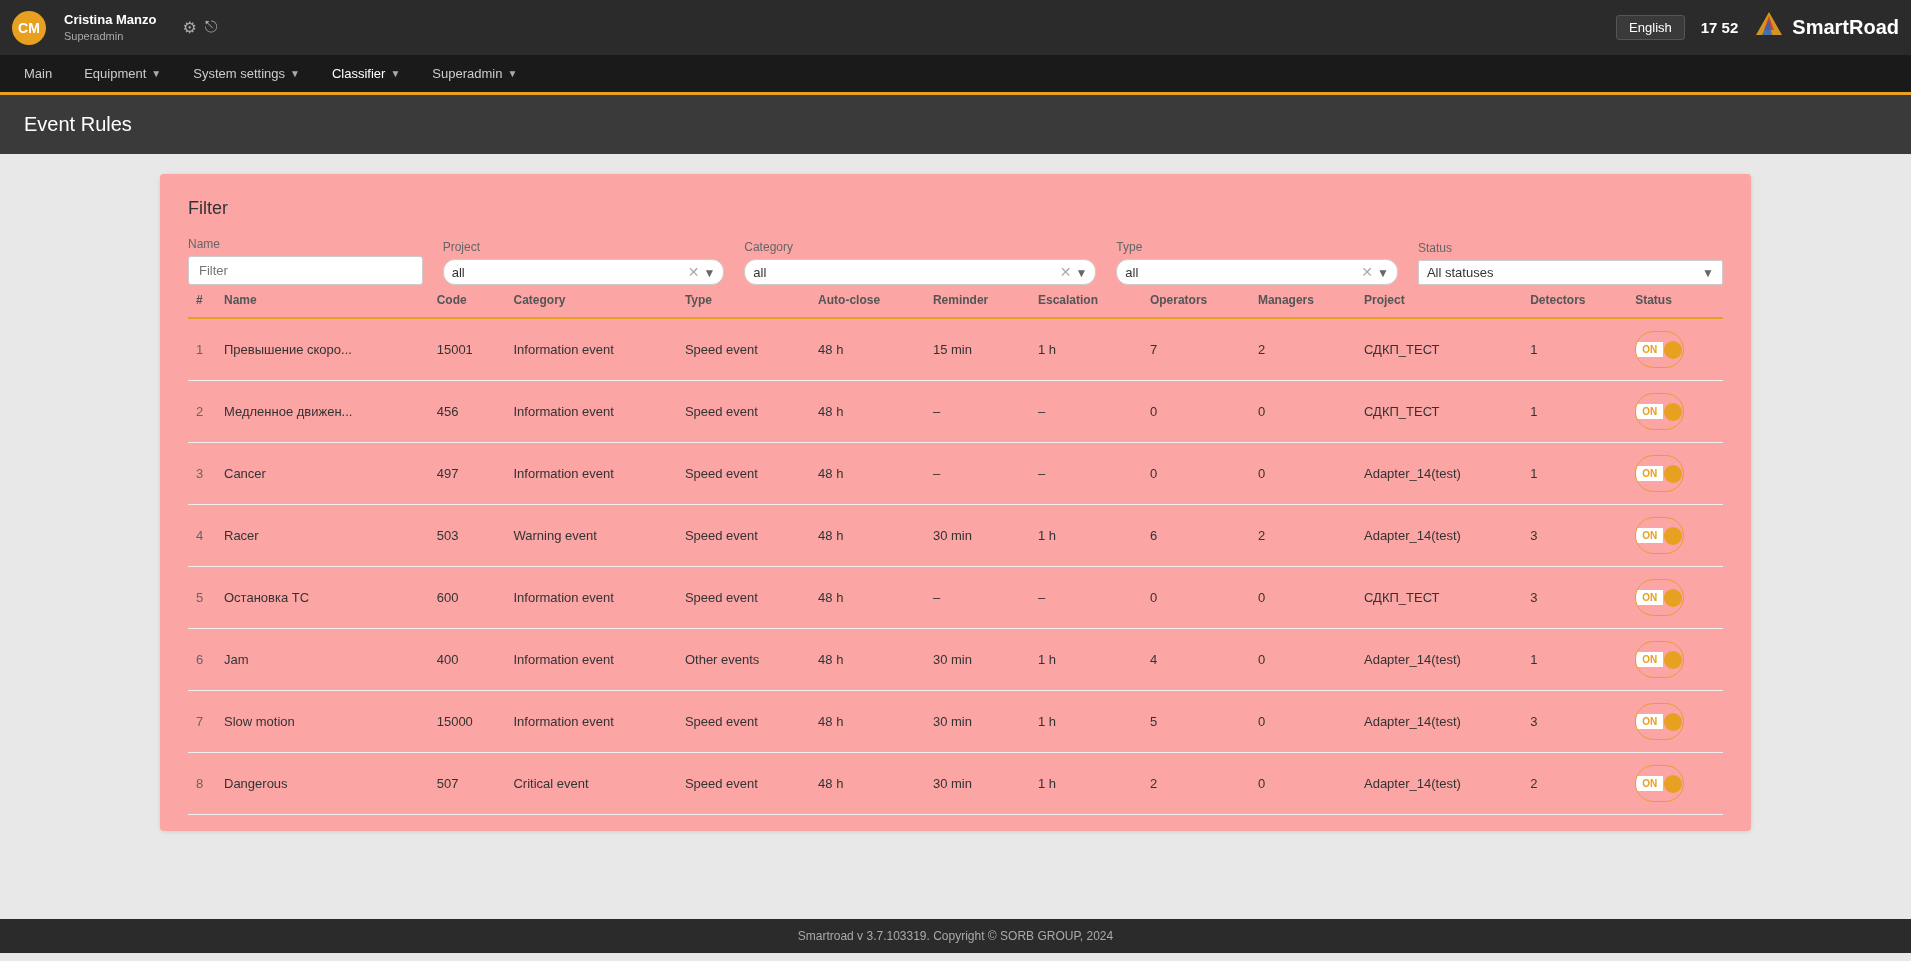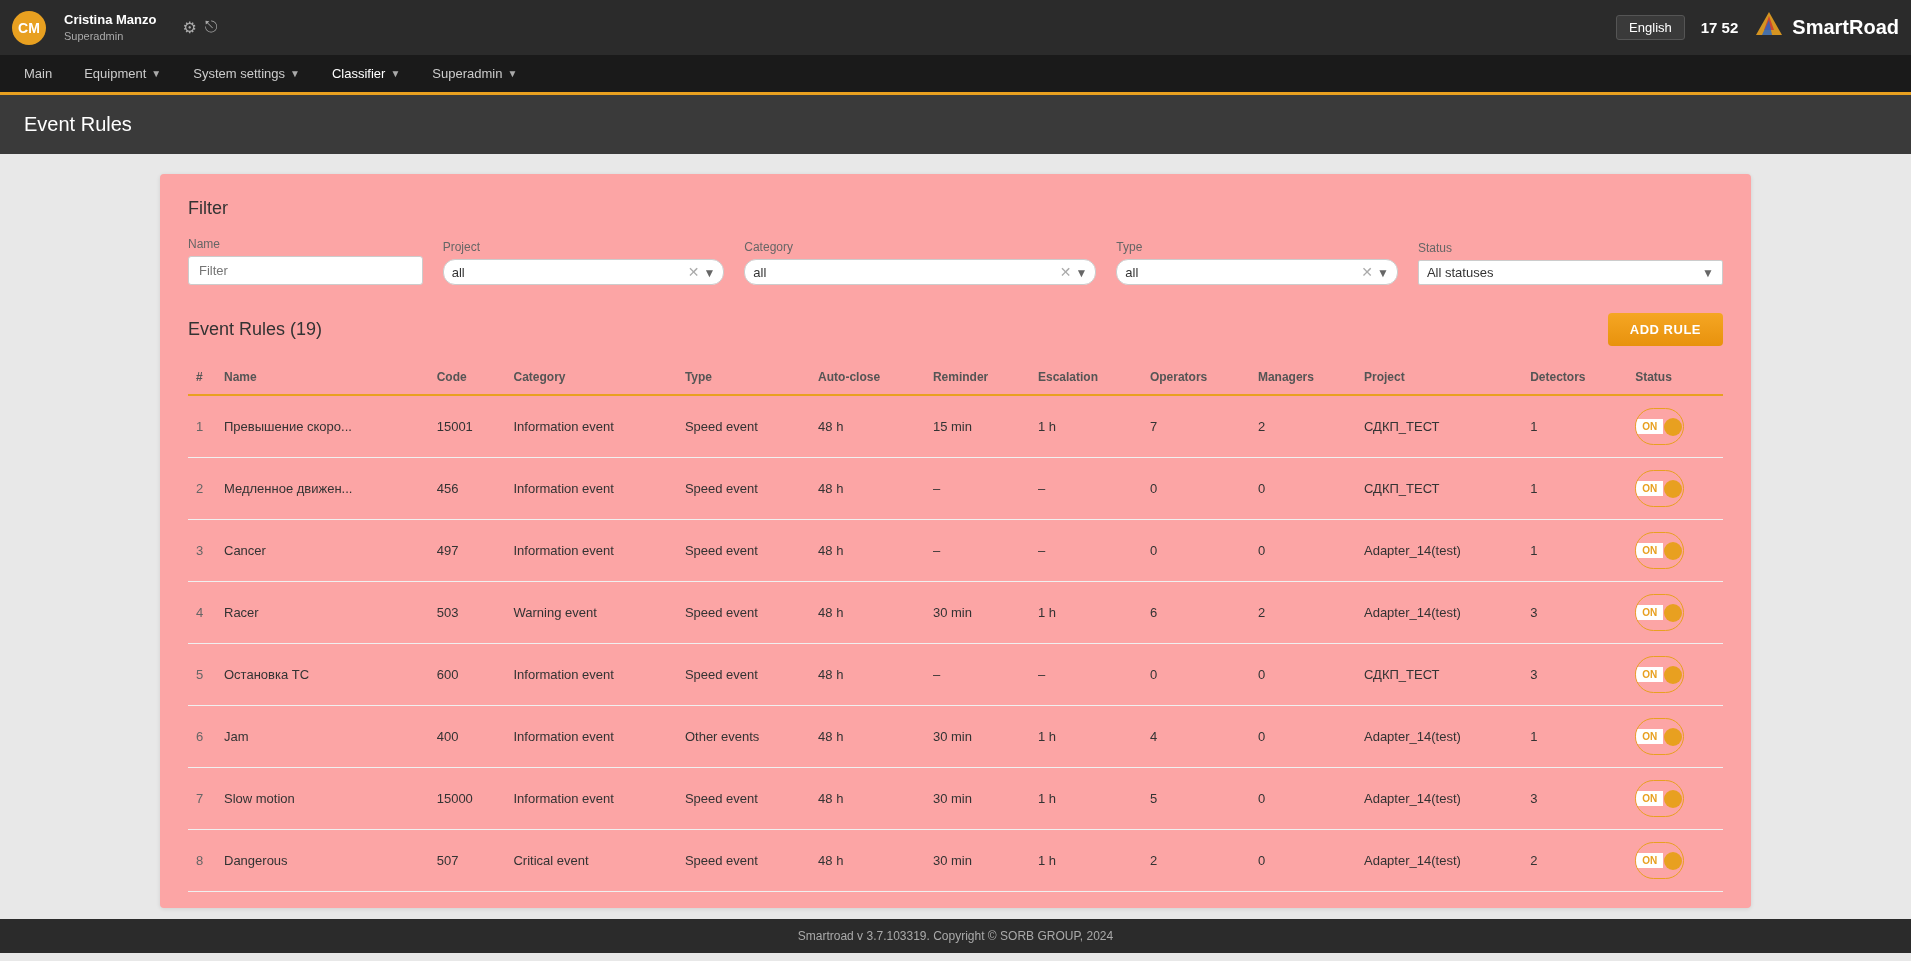--- a/index.html
+++ b/index.html
@@ -234,27 +234,20 @@
 
       <div class="filter-group status-group">
         <label class="filter-label">Status</label>
         <div class="status-select-wrap">
           <span class="status-select-val">All statuses</span>
           <button class="chevron-btn">▼</button>
         </div>
       </div>
     </div>
 
-    <div class="table-header-row">
-      <div class="table-title">
-        <span>Event Rules</span>
-        <span> (</span><span>19</span><span>)</span>
-      </div>
-      <button class="add-rule-btn">ADD RULE</button>
-    </div>
 
     <table>
       <thead>
         <tr>
           <th>#</th>
           <th>Name</th>
           <th>Code</th>
           <th>Category</th>
           <th>Type</th>
           <th>Auto-close</th>

